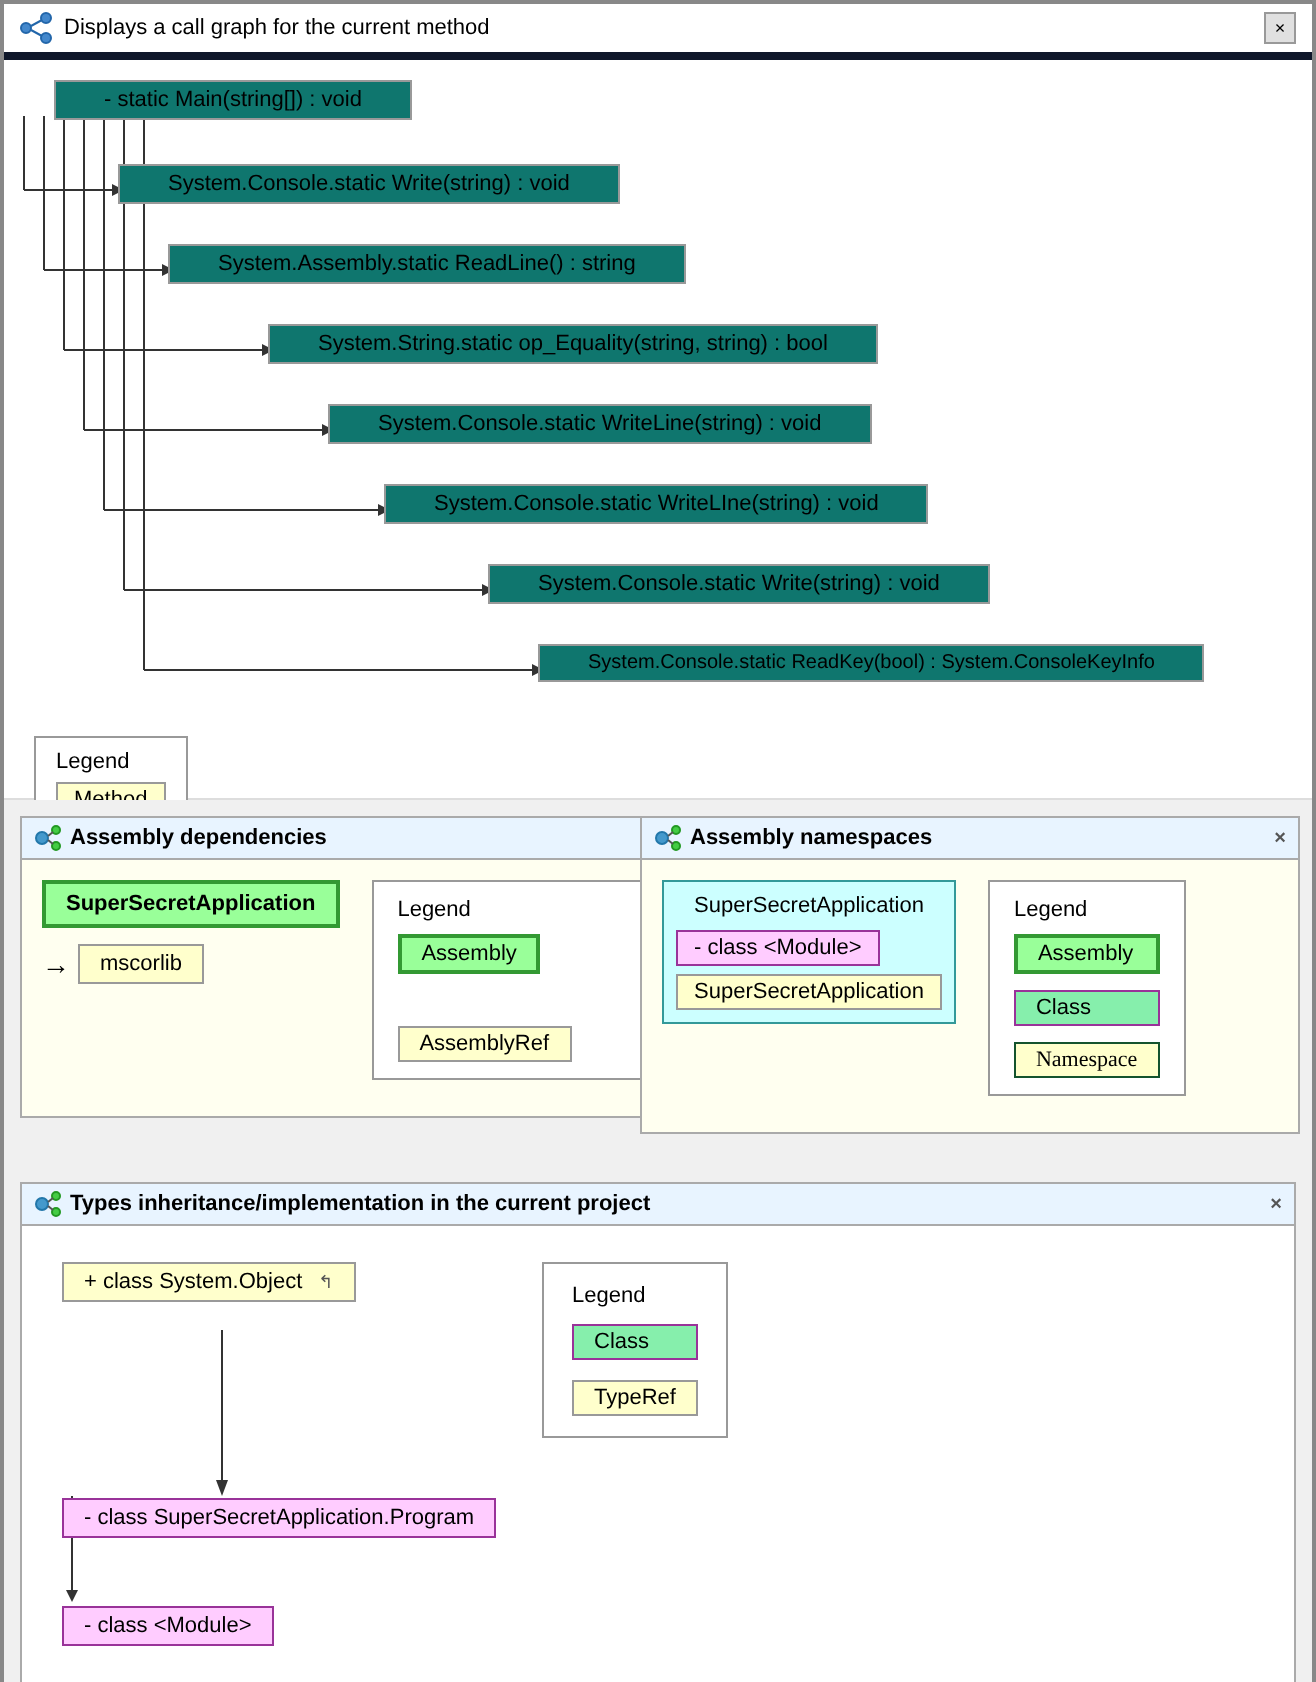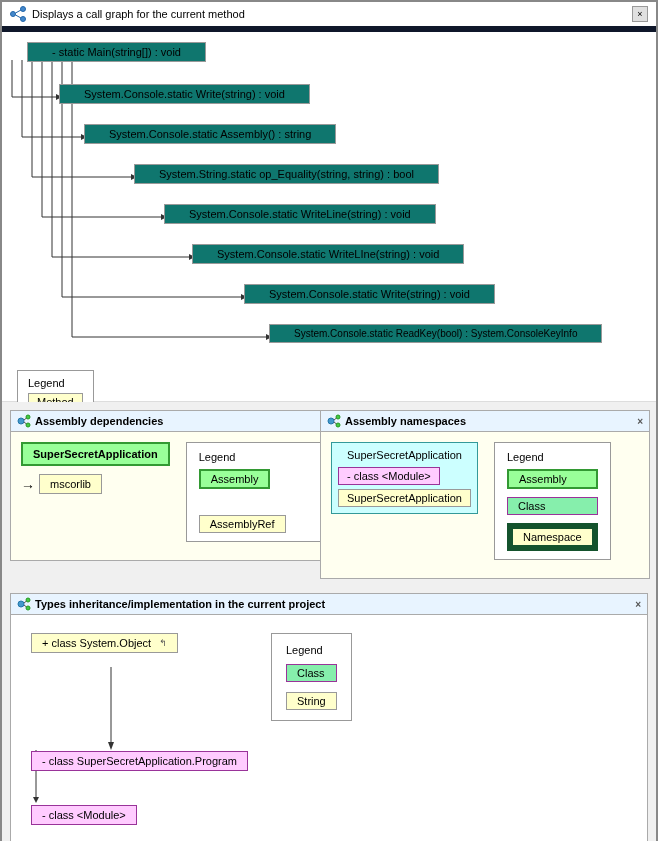--- a/index.html
+++ b/index.html
@@ -15,21 +15,21 @@
       background: white;
       border: 2px solid #888;
       width: 658px;
       min-height: 841px;
       position: relative;
       overflow: hidden;
     }
 
     .title-bar {
       background: white;
-      border-bottom: 6px solid #0f172a;
+      border-bottom: 4px solid #0f172a;
       padding: 4px 8px;
       display: flex;
       align-items: center;
       gap: 6px;
     }
 
     .title-icon {
       width: 16px;
       height: 16px;
     }
@@ -253,21 +253,21 @@
 
       <line x1="70" y1="28" x2="70" y2="305" stroke="#333" stroke-width="1"></line>
       <line x1="70" y1="305" x2="267" y2="305" stroke="#333" stroke-width="1"></line>
       <polygon points="264,302 270,305 264,308" fill="#333"></polygon>
     </svg>
 
     <div class="call-node" style="left:25px; top:10px;">- static  Main(string[]) : void</div>
 
     <div class="call-node" style="left:57px; top:52px;">System.Console.static  Write(string) : void</div>
 
-    <div class="call-node" style="left:82px; top:92px;">System.Console.static  Assembly() : string</div>
+    <div class="call-node" style="left:82px; top:92px;">System.Assembly.static  ReadLine() : string</div>
 
     <div class="call-node" style="left:132px; top:132px;">System.String.static  op_Equality(string, string) : bool</div>
 
     <div class="call-node" style="left:162px; top:172px;">System.Console.static  WriteLine(string) : void</div>
 
     <div class="call-node" style="left:190px; top:212px;">System.Console.static  WriteLIne(string) : void</div>
 
     <div class="call-node" style="left:242px; top:252px;">System.Console.static  Write(string) : void</div>
 
     <div class="call-node" style="left:267px; top:292px; font-size:10px;">System.Console.static  ReadKey(bool) : System.ConsoleKeyInfo</div>
@@ -328,21 +328,21 @@
           <div style="text-align:center; margin-bottom:6px; font-size:11px;">SuperSecretApplication</div>
           <div class="module-badge">- class &lt;Module&gt;</div>
           <br>
           <div class="supersecret-app-badge">SuperSecretApplication</div>
         </div>
         <div class="legend-box" style="padding:8px 12px; position:relative;">
           <div class="legend-title">Legend</div>
           <div style="margin-top:6px; display:flex; flex-direction:column; gap:4px;">
             <div class="assembly-badge">Assembly</div>
             <div class="class-badge">Class</div>
-            <div style="background:#ffffcc; border:6px solid #14532d; padding:2px 10px; font-size:11px; display:inline-block;">Namespace</div>
+            <div style="background:#ffffcc; border:1px solid #14532d; padding:2px 10px; font-size:11px; display:inline-block;font-family:Liberation Serif, serif;">Namespace</div>
           </div>
         </div>
       </div>
     </div>
 
     <div class="types-panel" style="position:absolute; left:8px; top:175px; right:8px; padding-bottom:12px;">
       <div class="panel-title-bar">
         <svg width="14" height="14" viewBox="0 0 14 14">
           <circle cx="4" cy="7" r="3" fill="#4499cc" stroke="#2277aa" stroke-width="1"></circle>
           <circle cx="11" cy="3" r="2" fill="#44cc44" stroke="#229922" stroke-width="1"></circle>
@@ -371,21 +371,21 @@
         </div>
 
         <div style="position:absolute; left:20px; top:136px; background:#ffccff; border:1px solid #993399; padding:3px 10px; font-size:11px;text-align:center;">- class SuperSecretApplication.Program</div>
 
         <div style="position:absolute; left:20px; top:190px; background:#ffccff; border:1px solid #993399; padding:3px 10px; font-size:11px;">- class &lt;Module&gt;</div>
 
         <div class="legend-box" style="position:absolute; left:260px; top:18px; padding:10px 14px;">
           <div class="legend-title">Legend</div>
           <div style="margin-top:8px; display:flex; flex-direction:column; gap:6px;">
             <div class="class-badge">Class</div>
-            <div class="typeref-badge">String</div>
+            <div class="typeref-badge">TypeRef</div>
           </div>
         </div>
 
       </div>
     </div>
 
   </div>
 
 </div>
 

